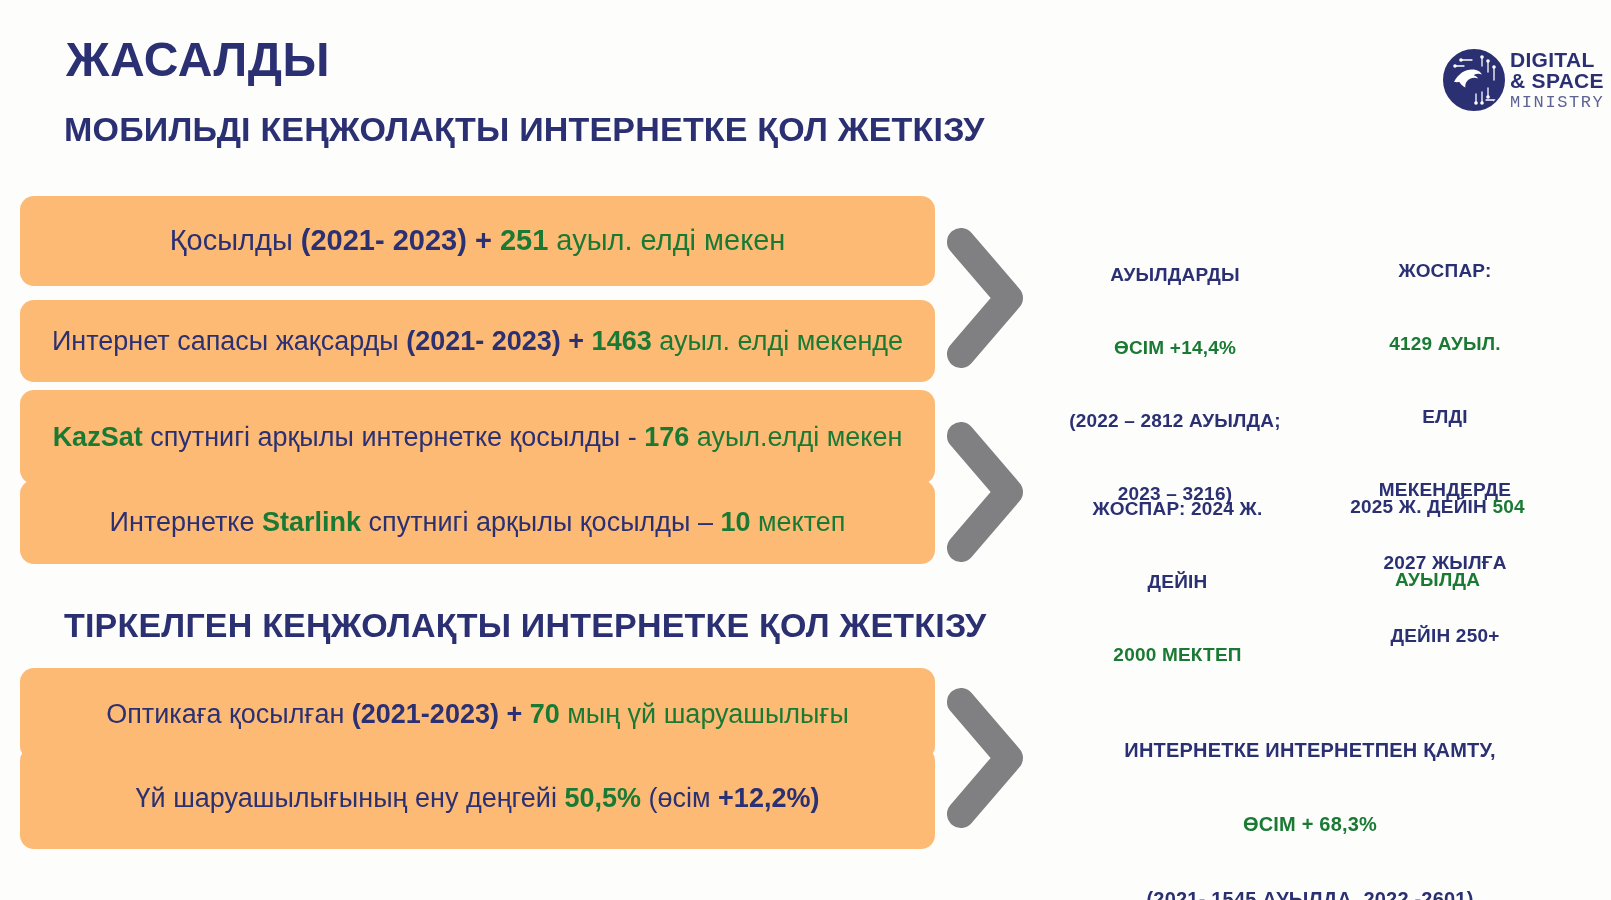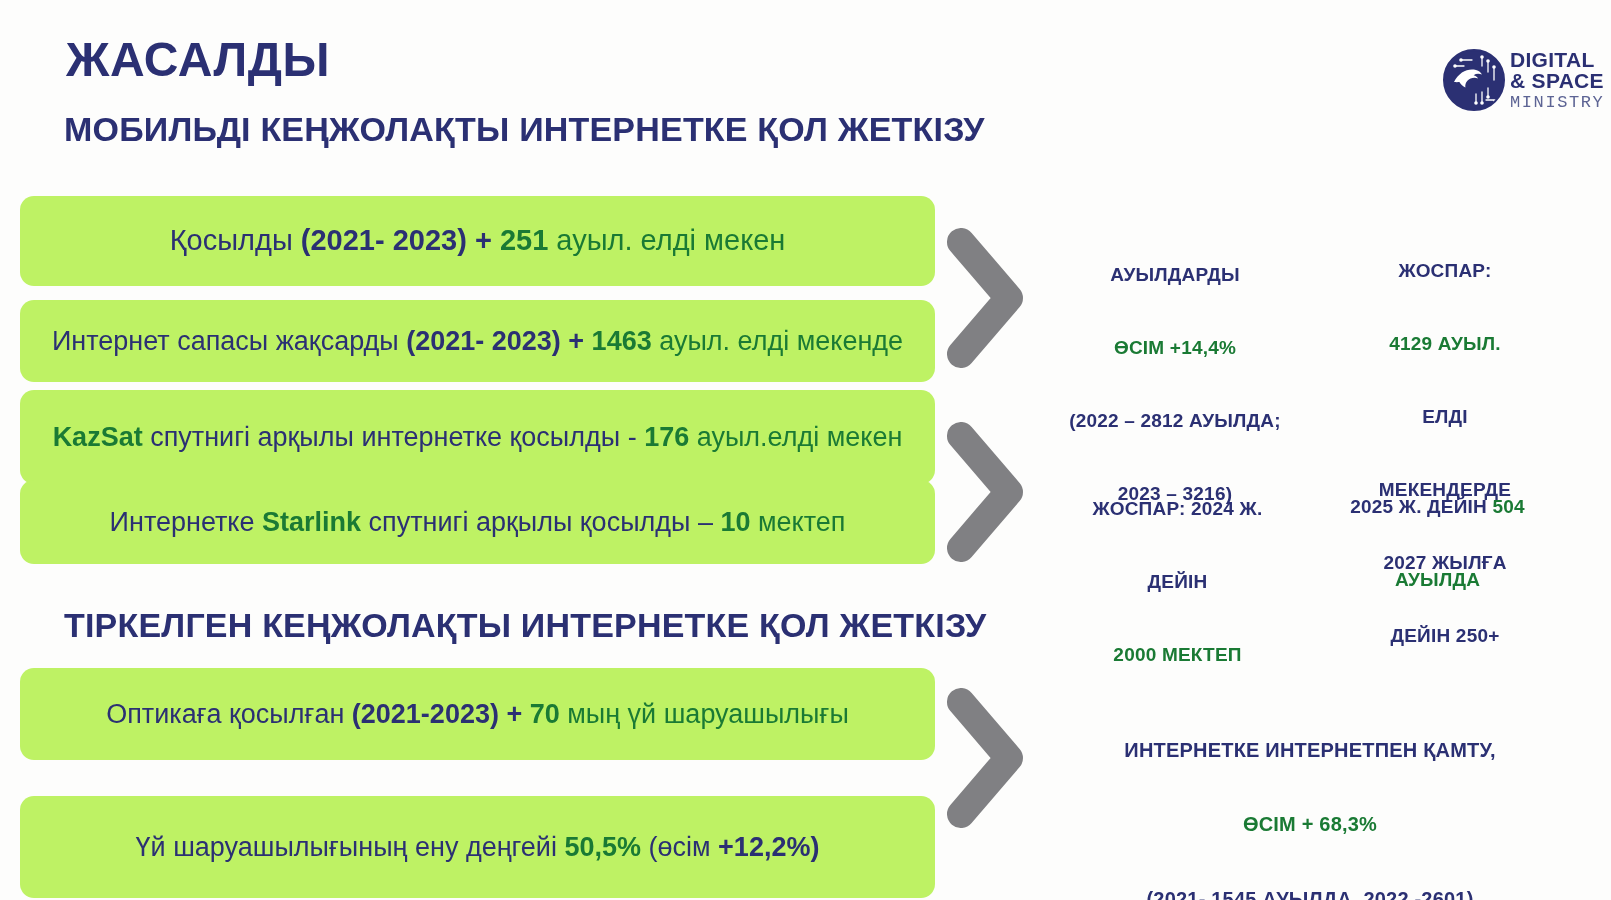--- a/index.html
+++ b/index.html
@@ -35,21 +35,21 @@
   
   .logo{position:absolute;left:1442px;top:40px;width:190px;height:80px;display:flex;align-items:center;gap:4px;}
   .logo-mark{width:64px;height:64px;flex:0 0 64px;}
   .logo-text{display:flex;flex-direction:column;line-height:1.02;}
   .logo-l1,.logo-l2{font-size:21px;font-weight:bold;color:#2b3073;letter-spacing:.3px;}
   .logo-l3{font-size:17px;font-weight:normal;color:#5d6494;letter-spacing:1.6px;margin-top:2px;font-family:Liberation Mono, monospace;}
 
   
   .card{
     position:absolute;left:20px;width:915px;
-    background:#bef264;border-radius:14px;
+    background:#fdba74;border-radius:14px;
     display:flex;align-items:center;justify-content:center;
     text-align:center;box-sizing:border-box;padding:6px 26px;
   }
   .card p{margin:0;line-height:1.28;}
   .t-navy{color:#2b3073;}
   .t-green{color:#1a7a34;}
   .b{font-weight:bold;}
   .fs28{font-size:27px;}
   .fs30{font-size:29px;}
 
@@ -117,21 +117,21 @@
     </div>
   <div class="card" style="top:390px;height:94px;">
       <p class="fs28"><span class="t-green b">KazSat</span><span class="t-navy"> спутнигі арқылы интернетке қосылды - </span><span class="t-green b">176</span><span class="t-green"> ауыл.елді мекен</span></p>
     </div>
   <div class="card" style="top:480px;height:84px;">
       <p class="fs28"><span class="t-navy">Интернетке </span><span class="t-green b">Starlink</span><span class="t-navy"> спутнигі арқылы қосылды – </span><span class="t-green b">10</span><span class="t-green"> мектеп</span></p>
     </div>
   <div class="card" style="top:668px;height:92px;">
       <p class="fs28"><span class="t-navy">Оптикаға қосылған </span><span class="t-navy b">(2021-2023) + </span><span class="t-green b">70</span><span class="t-green"> мың үй шаруашылығы</span></p>
     </div>
-  <div class="card" style="top:796px;height:102px;">
+  <div class="card" style="top:747px;height:102px;">
       <p class="fs28"><span class="t-navy">Үй шаруашылығының ену деңгейі </span><span class="t-green b">50,5%</span><span class="t-navy"> (өсім </span><span class="t-navy b">+12,2%)</span></p>
     </div>
 
   <div class="chev" style="left:945px;top:228px;">
     <svg width="80" height="140" viewBox="0 0 80 140" aria-hidden="true">
       <path d="M16 14 L64 70 L16 126" fill="none" stroke="#808083" stroke-width="28" stroke-linecap="round" stroke-linejoin="round"></path>
     </svg>
   </div>
   <div class="chev" style="left:945px;top:422px;">
     <svg width="80" height="140" viewBox="0 0 80 140" aria-hidden="true">

